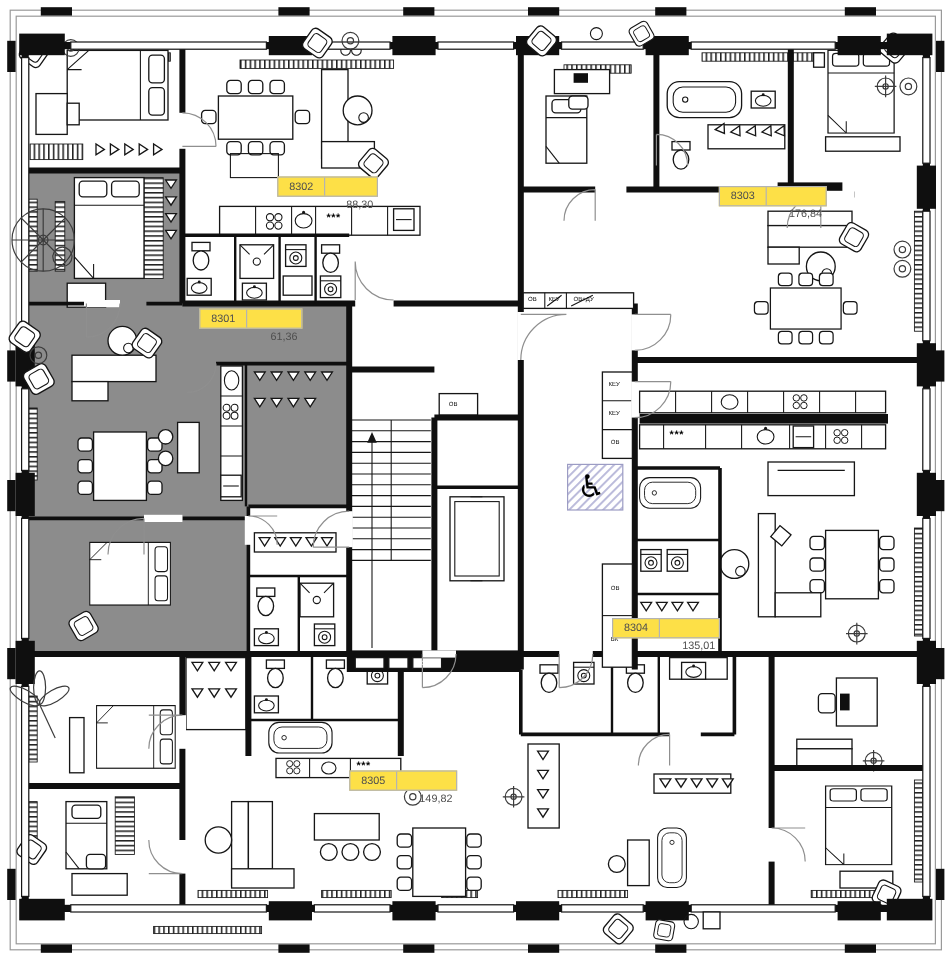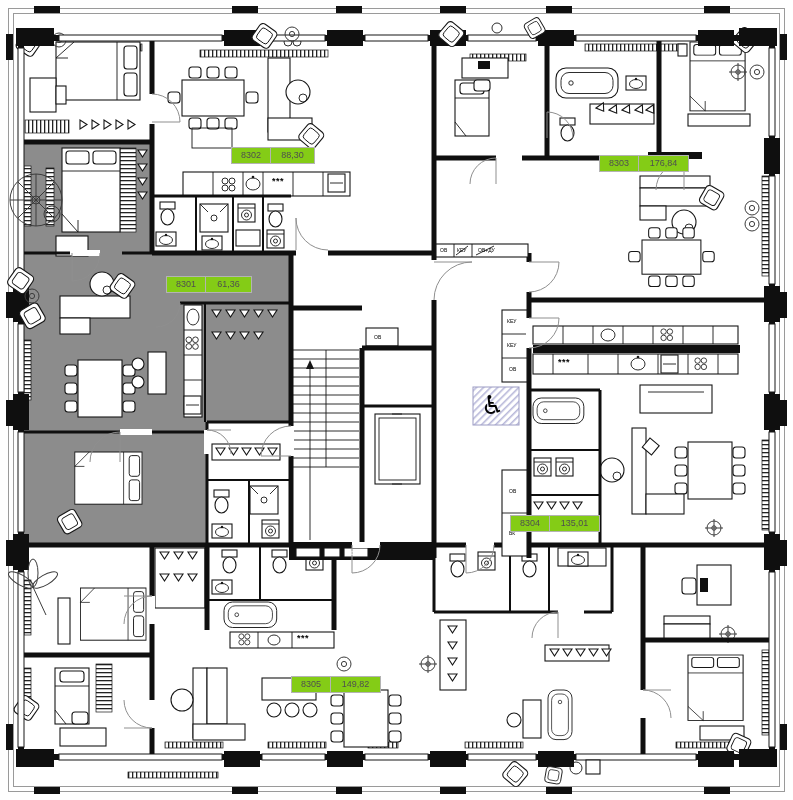--- a/index.html
+++ b/index.html
@@ -16,23 +16,23 @@
   .deco{stroke:#3c3c3c;stroke-width:1;fill:none}
   .grayfill{fill:var(--highlight,#8c8c8c);stroke:none}
   .win{fill:#fff;stroke:#161616;stroke-width:1}
   .stripV{fill:url(#pv);stroke:#161616;stroke-width:0.7}
   .stripH{fill:url(#ph);stroke:#161616;stroke-width:0.7}
   .diag{fill:url(#pd);stroke:#9c9cc4;stroke-width:1}
   .frameln{fill:none;stroke:#9a9a9a;stroke-width:1}
   .hit{fill:transparent;stroke:none;pointer-events:all}
   
   .apt-label{position:absolute;display:flex;height:15px;border:1px solid var(--label_border,#b3b3b3);
-    background:#84cc16;font-size:9px;color:var(--label_text,#4f4f4f);line-height:15px;z-index:5;white-space:nowrap;}
+    background:#fde047;font-size:9px;color:var(--label_text,#4f4f4f);line-height:15px;z-index:5;white-space:nowrap;flex-direction:column;}
   .apt-num{width:38px;text-align:center;border-right:1px solid var(--label_border,#b3b3b3);}
-  .apt-area{flex:1;text-align:center;padding:0 3px;}
+  .apt-area{flex:1;text-align:right;padding:0 3px;}
   .tiny{position:absolute;font-size:5px;line-height:6px;color:#000;z-index:4;white-space:nowrap;}
   .stove{position:absolute;font-size:9px;font-weight:bold;color:#000;z-index:4;letter-spacing:0.5px;}
   .access{position:absolute;left:481px;top:390px;font-size:26px;line-height:30px;color:#000;z-index:4;}
 </style>
 </head>
 <body>
 
 <div class="stage">
 <svg width="793" height="800" viewBox="0 0 793 800">
 <defs>
@@ -606,37 +606,37 @@
   <circle class="ln" cx="576" cy="768" r="6"></circle>
   <rect class="fx" x="586" y="760" width="14" height="14"></rect>
 </g>
 
 <path class="hit" d="M21,38 L434,38 L434,253 L152,253 L152,142 L21,142 Z"></path>
 <path class="hit" d="M434,38 L772,38 L772,300 L529,300 L529,253 L434,253 Z"></path>
 <path class="hit" d="M529,300 L772,300 L772,757 L643,757 L643,545 L529,545 Z"></path>
 <path class="hit" d="M21,545 L643,545 L643,757 L21,757 Z"></path>
 </svg>
 
-<div class="apt-label" style="left:166px;top:276px;width:84px">
+<div class="apt-label" style="left:166px;top:257px;width:84px">
   <span class="apt-num">8301</span>
   <span class="apt-area">61,36</span>
 </div>
 <div class="apt-label" style="left:231px;top:147px;width:82px">
   <span class="apt-num">8302</span>
   <span class="apt-area">88,30</span>
 </div>
 <div class="apt-label" style="left:599px;top:155px;width:88px">
   <span class="apt-num">8303</span>
   <span class="apt-area">176,84</span>
 </div>
 <div class="apt-label" style="left:510px;top:515px;width:88px">
   <span class="apt-num">8304</span>
   <span class="apt-area">135,01</span>
 </div>
-<div class="apt-label" style="left:291px;top:676px;width:88px">
+<div class="apt-label" style="left:291px;top:642px;width:88px">
   <span class="apt-num">8305</span>
   <span class="apt-area">149,82</span>
 </div>
 
 <div class="access">♿</div>
 
 <div class="tiny" style="left:440px;top:247px">ОВ</div>
 <div class="tiny" style="left:457px;top:247px">КЕУ</div>
 <div class="tiny" style="left:478px;top:247px">ОВ+ДУ</div>
 <div class="tiny" style="left:507px;top:318px">КЕУ</div>

